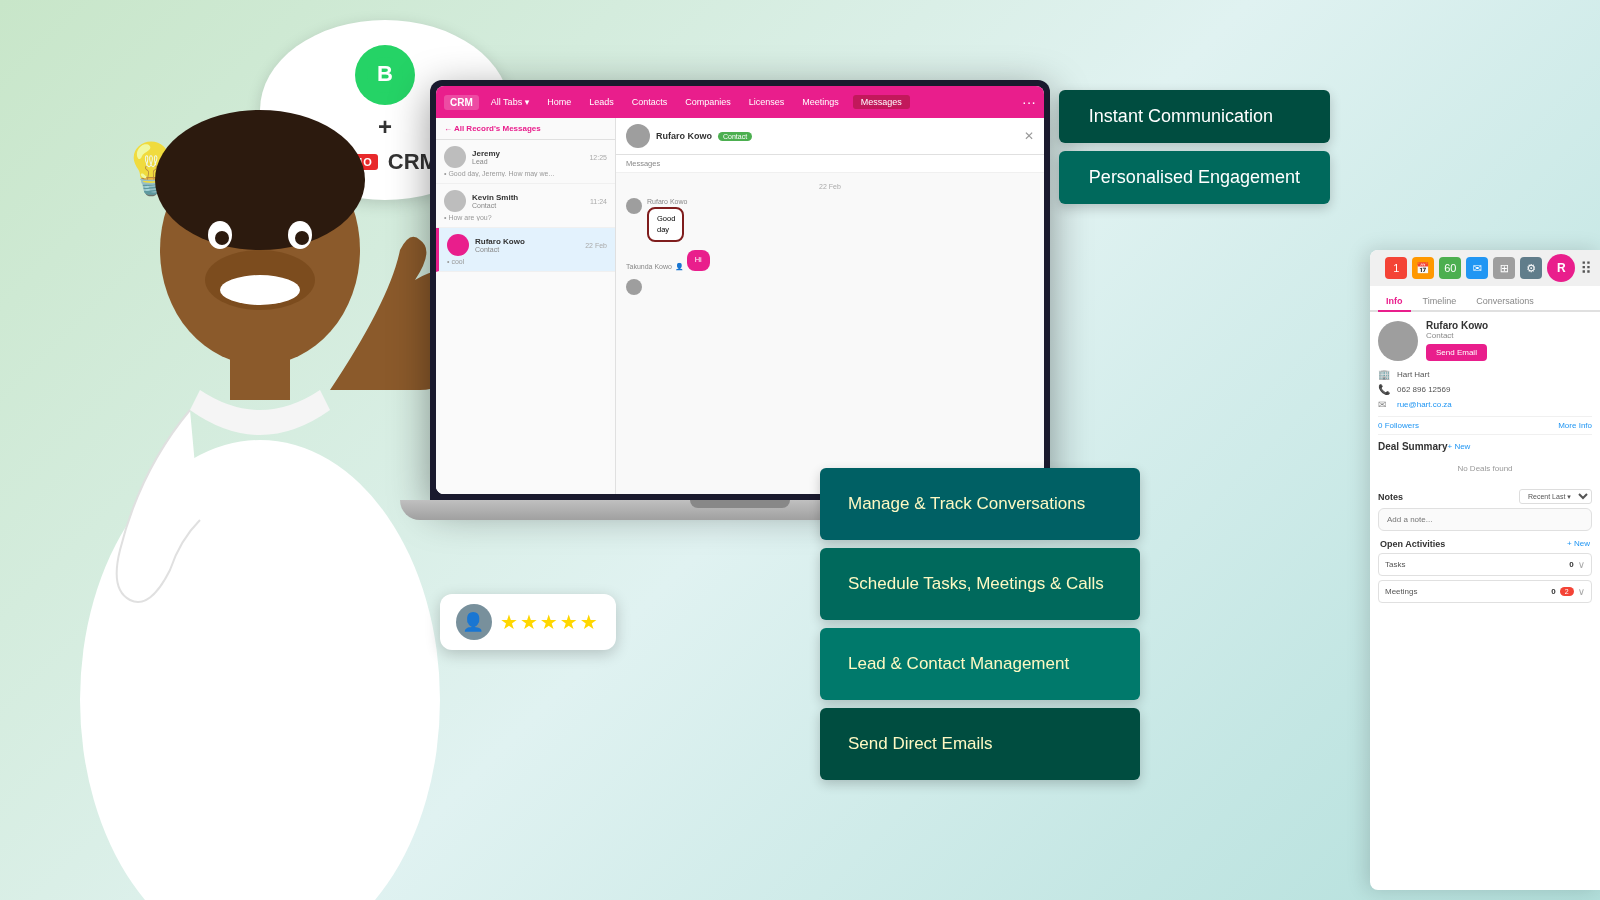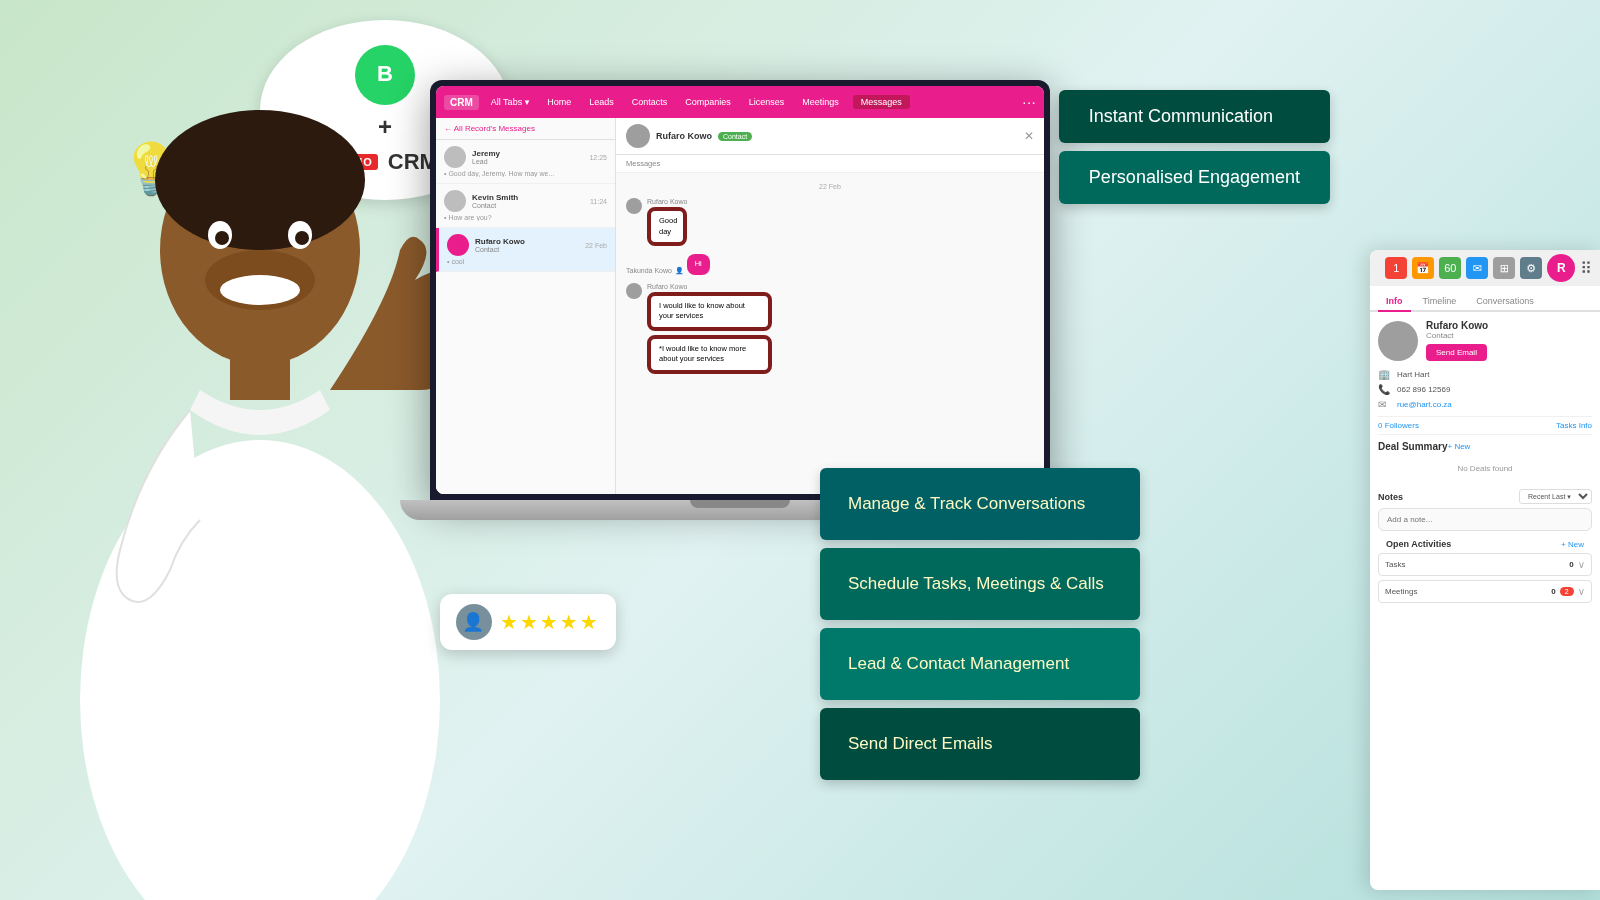--- a/index.html
+++ b/index.html
@@ -236,20 +236,21 @@
     }
     .msg-sidebar-header {
       padding: 6px 8px;
       font-size: 8px;
       color: #e91e8c;
       border-bottom: 1px solid #e0e0e0;
       display: flex;
       align-items: center;
       gap: 4px;
       cursor: pointer;
+      font-weight: bold;
     }
     .msg-contact-item {
       padding: 6px 8px;
       border-bottom: 1px solid #f0f0f0;
       cursor: pointer;
     }
     .msg-contact-item.active {
       background: #e3f2fd;
       border-left: 3px solid #e91e8c;
     }
@@ -351,21 +352,21 @@
     }
     .msg-bubble {
       max-width: 70%;
       padding: 5px 8px;
       border-radius: 8px;
       font-size: 7.5px;
       line-height: 1.4;
     }
     .msg-bubble.received {
       background: white;
-      border: 4px solid #7f1d1d;
+      border: 2px solid #7f1d1d;
       align-self: flex-start;
     }
     .msg-bubble.sent {
       background: #e91e8c;
       color: white;
       align-self: flex-end;
     }
     .msg-row {
       display: flex;
       gap: 5px;
@@ -644,22 +645,22 @@
       border: 1px solid #e0e0e0;
       border-radius: 6px;
       font-size: 8px;
       color: #999;
       background: #fafafa;
     }
 
     .open-activities-row {
       display: flex;
       justify-content: space-between;
-      align-items: flex-end;
-      margin: 8px 8px 4px;
+      align-items: flex-start;
+      margin: 8px 2px 4px;
       gap: 12px;
     }
     .open-activities-label {
       font-size: 9px;
       font-weight: bold;
       color: #333;
     }
     .activity-row {
       display: flex;
       justify-content: space-between;
@@ -846,25 +847,20 @@
               </div>
             </div>
 
             <div class="msg-right">
               <div class="msg-right-name">Takunda Kowo <span>👤</span></div>
               <div class="msg-bubble sent">Hi</div>
             </div>
 
             <div class="msg-row">
               <div class="msg-small-avatar"></div>
-              <div>
-                <div class="msg-sender-name">Rufaro Kowo</div>
-                <div class="msg-bubble received">I would like to know about your services</div>
-                <div class="msg-bubble received" style="margin-top:4px;">*I would like to know more about your services</div>
-              </div>
             </div>
           </div>
         </div>
       </div>
     </div>
   </div>
   <div class="laptop-base">
     <div class="laptop-notch"></div>
   </div>
 </div>
@@ -918,21 +914,21 @@
       <span>062 896 12569</span>
     </div>
     
     <div class="panel-info-row">
       <span class="panel-info-icon">✉</span>
       <span style="color:#2196f3;">rue@hart.co.za</span>
     </div>
     
     <div class="panel-followers-row">
       <span class="followers-text">0 Followers</span>
-      <span class="more-info-text">Tasks Info</span>
+      <span class="more-info-text">More Info</span>
     </div>
     
     <div class="deal-summary-row">
       <span class="deal-summary-label">Deal Summary</span>
       <span class="new-link">+ New</span>
     </div>
     <div class="no-deals">No Deals found</div>
     
     <div class="notes-row">
       <span class="notes-label">Notes</span>

